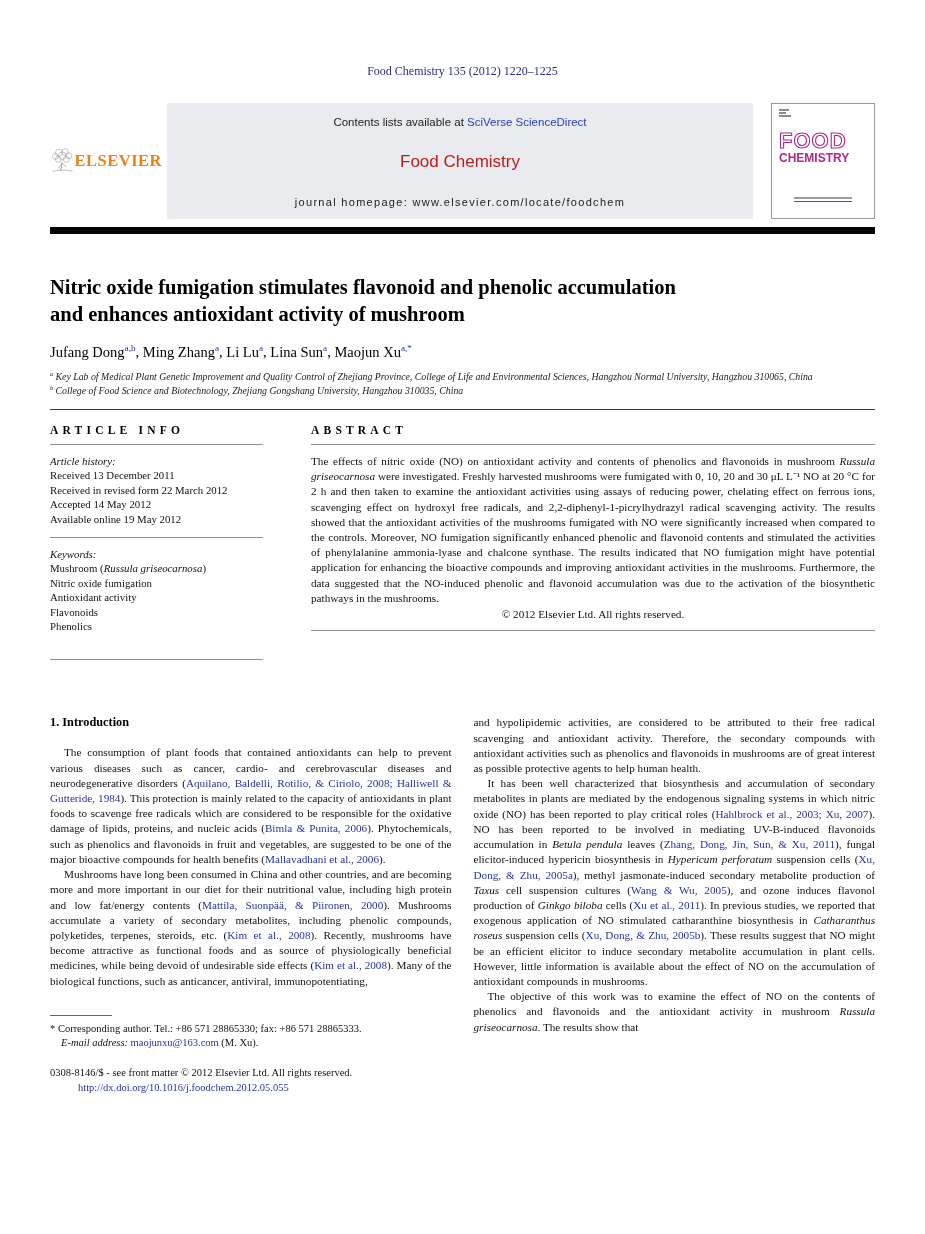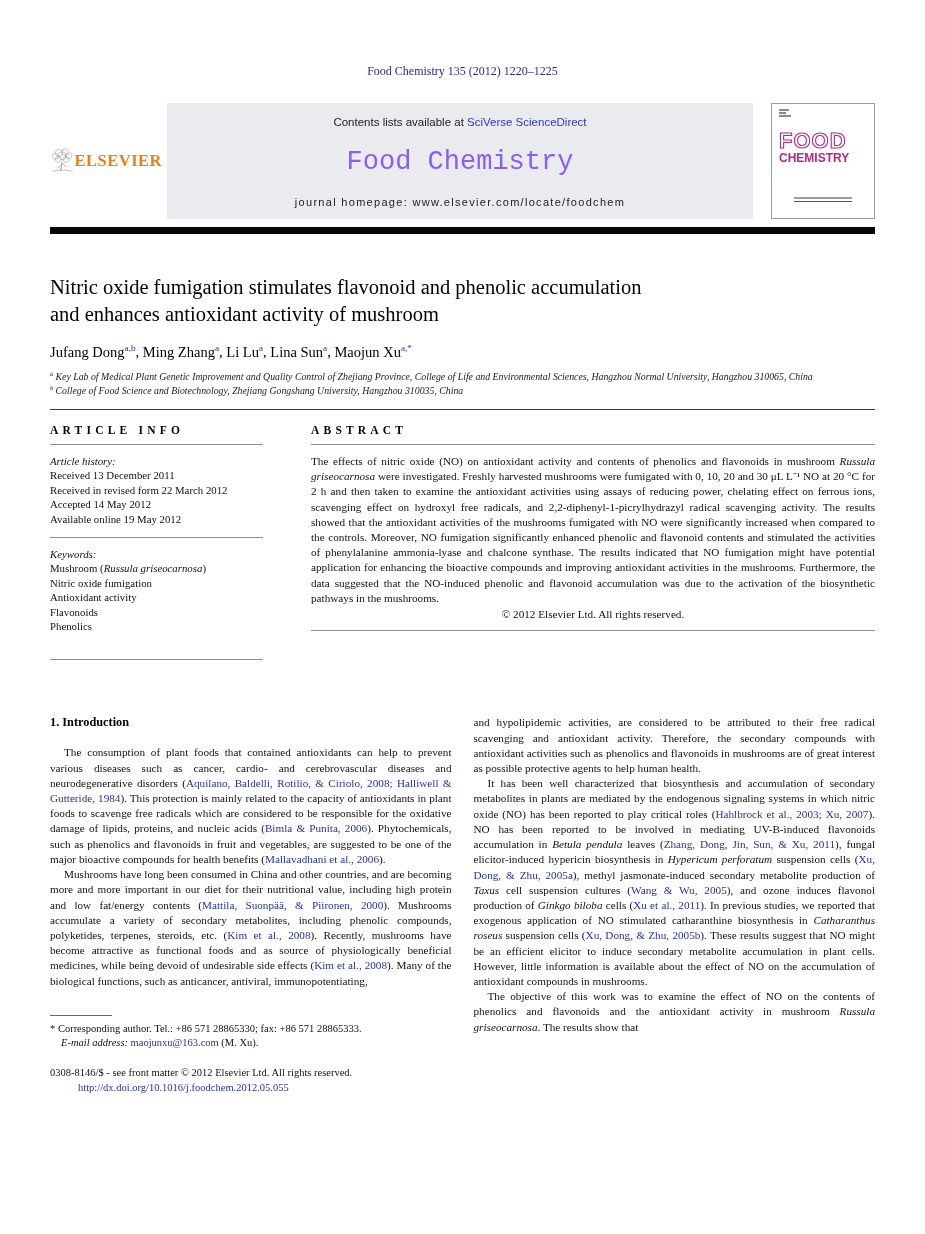--- a/index.html
+++ b/index.html
@@ -54,22 +54,22 @@
     background:#e9ebee;
     display:flex;flex-direction:column;align-items:center;justify-content:space-between;
     padding:13px 18px 11px;
   }
   .contents-line{
     font-family:"Liberation Sans", sans-serif;
     font-size:11.5px;color:#222;
   }
   .contents-line .sd-link{color:#2b3cc0;text-decoration:none;}
   .journal-title{
-    font-family:Liberation Mono, monospace;
-    font-size:27px;color:#8b5cf6;
+    font-family:Liberation Sans, sans-serif;
+    font-size:17px;color:#b91c1c;
   }
   .homepage-line{
     font-family:"Liberation Sans", sans-serif;
     font-size:11px;letter-spacing:1.3px;color:#222;
     text-decoration:none;
   }
   .cover{
     width:104px;
     background:#fff;
     border:1px solid #9a9a9a;
@@ -80,21 +80,21 @@
   .cover svg.cover-text{position:absolute;top:22px;left:6px;}
   .cover-lines{position:absolute;bottom:14px;left:22px;right:22px;}
   .cover-lines .l{height:1.5px;background:#9a9aa8;margin-bottom:2px;}
   .cover-lines .l.dark{background:#555;}
   
   .black-bar{margin-top:8px;height:7px;background:#050505;}
   
   .title{
     margin-top:40px;
     font-size:20.5px;line-height:26.5px;
-    font-weight:400;color:#000;
+    font-weight:700;color:#000;
   }
   .authors{margin-top:17px;font-size:14.5px;color:#000;}
   .affiliations{margin-top:9px;font-size:9.8px;line-height:13.5px;font-style:italic;color:#1a1a1a;}
   
   .rule-full{margin-top:12px;border-top:1.3px solid #3c3c3c;}
   .rule-col{border-top:1px solid #8f8f8f;}
   
   .info-abstract{display:flex;padding-top:14px;}
   .info-col{width:213px;margin-right:48px;flex:none;display:flex;flex-direction:column;}
   .abs-col{flex:1;display:flex;flex-direction:column;}

